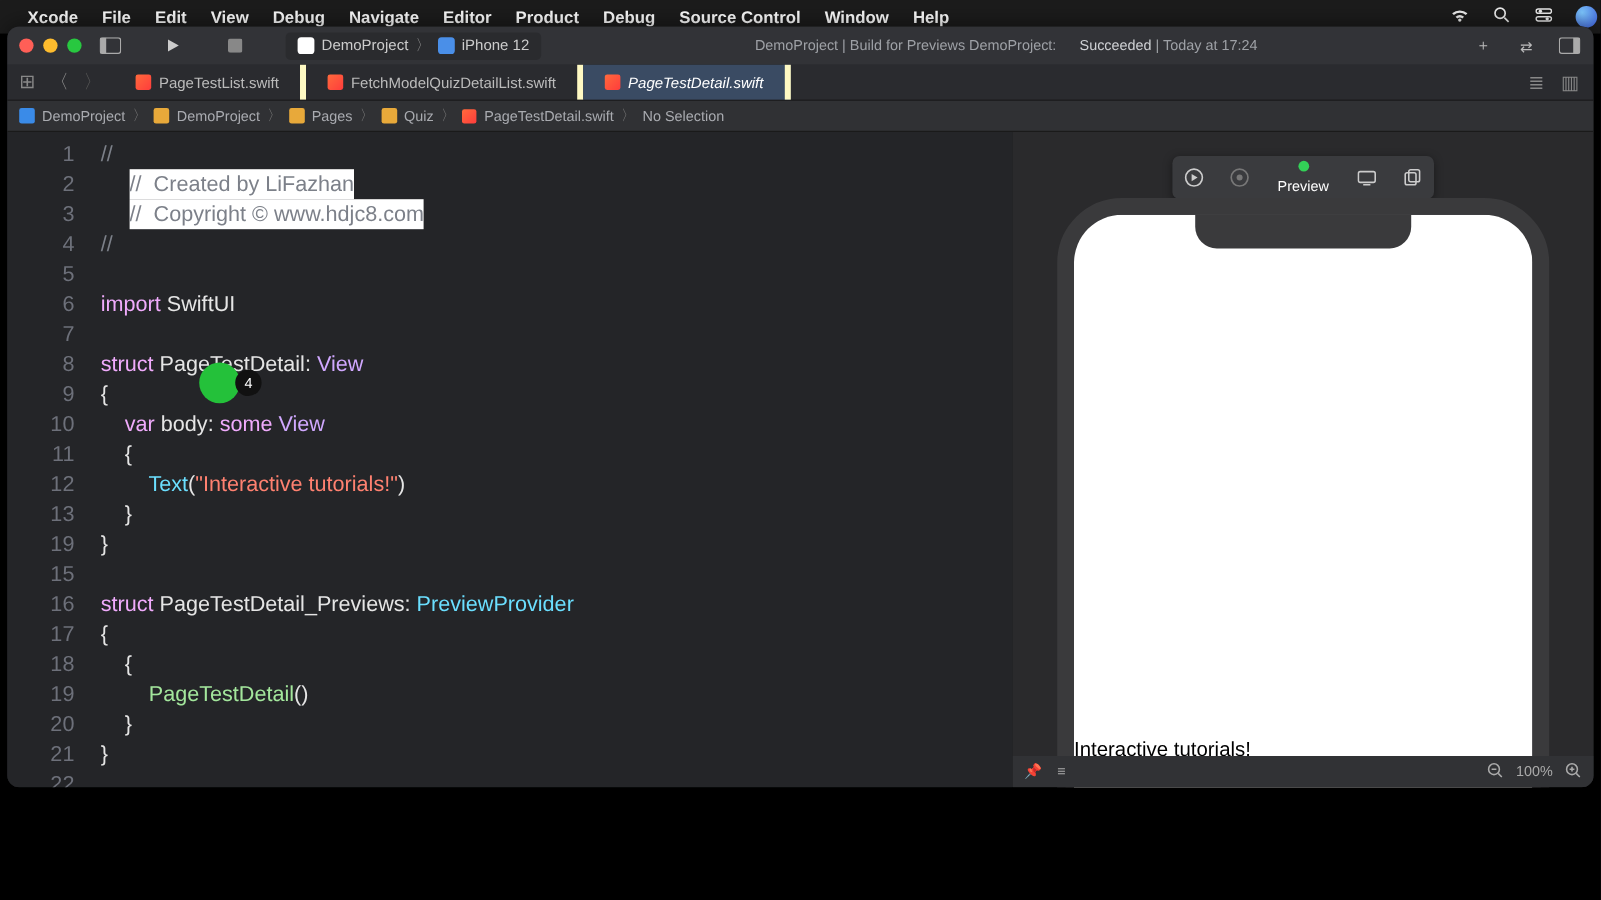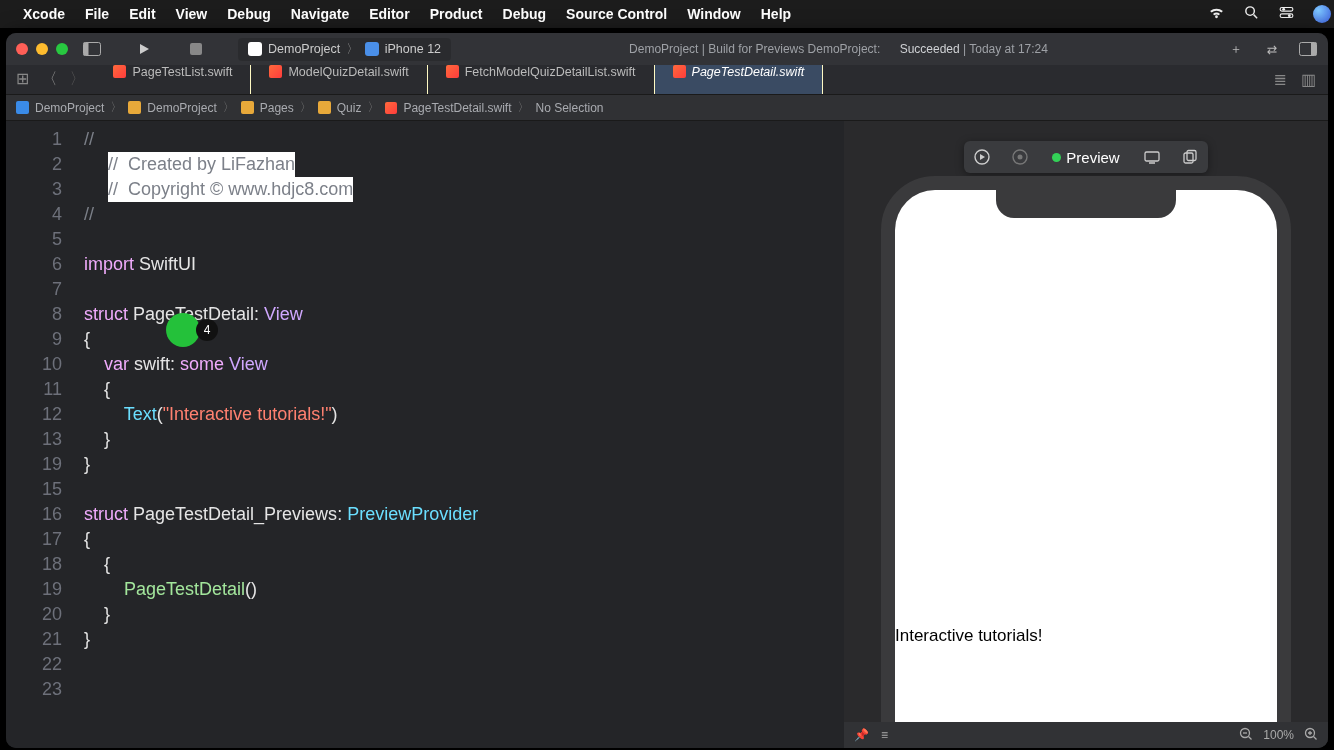--- a/index.html
+++ b/index.html
@@ -5,36 +5,36 @@
 * { margin: 0; padding: 0; box-sizing: border-box; font-family: -apple-system, 'SF Pro', 'Helvetica Neue', Arial, sans-serif; }
 body { width: 1334px; height: 750px; background: #000; color: #fff; overflow: hidden; }
 
 
 .macmenu { height: 28px; background: rgba(30,30,30,0.95); display: flex; align-items: center; padding: 0 3px; font-size: 14px; font-weight: 600; gap: 20px; }
 .macmenu .apple { font-size: 17px; }
 .macmenu .right { margin-left: auto; display: flex; gap: 18px; align-items: center; }
 .macmenu svg { width: 17px; height: 17px; fill: #eee; }
 
 
-.window { position: absolute; top: 33px; left: 6px; width: 1322px; height: 715px; background: #1f2023; border-radius: 10px; overflow: hidden; box-shadow: 0 0 20px rgba(0,0,0,.5); }
+.window { position: absolute; top: 22px; left: 6px; width: 1322px; height: 634px; background: #1f2023; border-radius: 10px; overflow: hidden; box-shadow: 0 0 20px rgba(0,0,0,.5); }
 
 .toolbar { height: 32px; background: #323337; display: flex; align-items: center; padding: 0 10px; gap: 14px; font-size: 12.5px; color: #ccc; }
 .traffic { display: flex; gap: 8px; }
 .traffic span { width: 12px; height: 12px; border-radius: 50%; display: inline-block; }
 .tred { background: #ff5f57; } .tyel { background: #febc2e; } .tgrn { background: #28c840; }
 .toolbar .ibtn { width: 20px; height: 20px; display: flex; align-items: center; justify-content: center; color: #bbb; }
 .toolbar .scheme { display: flex; align-items: center; gap: 6px; background: rgba(0,0,0,.15); padding: 3px 10px; border-radius: 4px; }
 .toolbar .status { flex: 1; text-align: center; font-size: 12px; color: #9ea1a6; }
 .toolbar .status .ok { color: #cfd1d4; margin-left: 16px; }
 .toolbar .rightbtns { display: flex; gap: 16px; }
 
 
 .tabbar { height: 30px; background: #2a2b2f; display: flex; align-items: center; border-bottom: 1px solid #1a1a1a; }
 .tabbar .tctrls { display: flex; gap: 12px; padding: 0 10px; color: #888; }
-.tab { display: flex; align-items: flex-start; gap: 6px; padding: 0 18px; height: 100%; font-size: 12.5px; color: #bbb; border-right: 1px solid #fef9c3; }
+.tab { display: flex; align-items: center; gap: 6px; padding: 0 18px; height: 100%; font-size: 12.5px; color: #bbb; border-right: 5px solid #fef9c3; }
 .tab.active { background: #3a4b63; color: #fff; font-style: italic; }
 .tab .sw { width: 13px; height: 13px; background: linear-gradient(135deg,#ff6a3c,#ff3c3c); border-radius: 2px; display: flex; align-items: center; justify-content: center; font-size: 8px; color: #fff; font-weight: bold; }
 .tabbar .rtabs { margin-left: auto; display: flex; gap: 14px; padding: 0 12px; color: #888; }
 
 
 .breadcrumb { height: 26px; background: #303134; display: flex; align-items: center; gap: 6px; padding: 0 10px; font-size: 12px; color: #a9abb0; border-bottom: 1px solid #1a1a1a; }
 .breadcrumb .fi { width: 13px; height: 13px; border-radius: 2px; display: inline-block; }
 .fi.blue { background: #3a8be8; } .fi.yel { background: #e8a93a; }
 .breadcrumb .sw2 { width: 12px; height: 12px; background: linear-gradient(135deg,#ff6a3c,#ff3c3c); border-radius: 2px; }
 .breadcrumb .chev { color: #777; }
@@ -57,21 +57,21 @@
 .c-str { color: #ff8170; }
 .c-green { color: #a3e69c; }
 .cursor-badge { position: absolute; top: 192px; left: 90px; display: flex; align-items: center; }
 .cursor-badge .dot { width: 34px; height: 34px; background: #24c13a; border-radius: 50%; }
 .cursor-badge .num { width: 22px; height: 22px; background: #111; color: #fff; border-radius: 50%; font-size: 12px; display: flex; align-items: center; justify-content: center; margin-left: -4px; }
 
 
 .preview { flex: 1; background: #2a2a2c; position: relative; display: flex; flex-direction: column; align-items: center; }
 .pvtoolbar { position: absolute; top: 20px; display: flex; gap: 10px; align-items: center; background: #3a3b3e; padding: 4px; border-radius: 6px; box-shadow: 0 2px 8px rgba(0,0,0,.4); }
 .pvbtn { width: 28px; height: 24px; display: flex; align-items: center; justify-content: center; color: #ccc; border-radius: 4px; }
-.pvlive { display: flex; align-items: center; gap: 5px; padding: 0 8px; font-size: 15px; }
+.pvlive { display: flex; align-items: center; gap: 5px; padding: 0 8px; font-size: 12px; flex-direction: column; }
 .pvlive .gdot { width: 9px; height: 9px; background: #33d157; border-radius: 50%; }
 .phone { position: absolute; top: 55px; width: 410px; height: 780px; background: #2a2a2c; border: 14px solid #3a3a3c; border-radius: 54px; overflow: hidden; }
 .phone .screen { width: 100%; height: 100%; background: #fff; position: relative; }
 .phone .notch { position: absolute; top: 0; left: 50%; transform: translateX(-50%); width: 180px; height: 28px; background: #3a3a3c; border-radius: 0 0 18px 18px; }
 .phone .txt { position: absolute; top: 436px; width: 100%; text-align: left; color: #000; font-size: 17px; }
 
 .pvbottom { position: absolute; bottom: 0; height: 26px; width: 100%; background: #313235; display: flex; align-items: center; padding: 0 10px; gap: 12px; font-size: 12px; color: #aaa; }
 .pvbottom .r { margin-left: auto; display: flex; gap: 10px; align-items: center; }
 </style>
 </head>
@@ -160,24 +160,20 @@
       <span>⊞</span>
       <span>〈</span>
       <span style="color:#555">〉</span>
     </div>
     <div class="tab">
         <span class="sw"></span>
         <span>PageTestList.swift</span>
       </div>
     <div class="tab">
         <span class="sw"></span>
-        <span>ModelQuizDetail.swift</span>
-      </div>
-    <div class="tab">
-        <span class="sw"></span>
         <span>FetchModelQuizDetailList.swift</span>
       </div>
     <div class="tab active">
         <span class="sw"></span>
         <span>PageTestDetail.swift</span>
       </div>
     <div class="rtabs">
       <span>≣</span>
       <span>▥</span>
     </div>
@@ -233,21 +229,21 @@
       <div class="code">
         <div class="codeline"><span class="c-comment">//</span></div>
         <div class="codeline"><span class="sel"><span class="c-comment">//  Created by LiFazhan</span></span></div>
         <div class="codeline"><span class="sel"><span class="c-comment">//  Copyright © www.hdjc8.com</span></span></div>
         <div class="codeline"><span class="c-comment">//</span></div>
         <div class="codeline"></div>
         <div class="codeline"><span class="c-key">import</span><span class="c-ident"> SwiftUI</span></div>
         <div class="codeline"></div>
         <div class="codeline"><span class="c-key">struct</span><span class="c-ident"> PageTestDetail</span><span class="c-ident">: </span><span class="c-attr">View</span></div>
         <div class="codeline"><span class="c-ident">{</span></div>
-        <div class="codeline"><span class="c-key">    var</span><span class="c-ident"> swift</span><span class="c-ident">: </span><span class="c-key">some</span><span class="c-attr"> View</span></div>
+        <div class="codeline"><span class="c-key">    var</span><span class="c-ident"> body</span><span class="c-ident">: </span><span class="c-key">some</span><span class="c-attr"> View</span></div>
         <div class="codeline"><span class="c-ident">    {</span></div>
         <div class="codeline"><span class="c-type">        Text</span><span class="c-ident">(</span><span class="c-str">"Interactive tutorials!"</span><span class="c-ident">)</span></div>
         <div class="codeline"><span class="c-ident">    }</span></div>
         <div class="codeline"><span class="c-ident">}</span></div>
         <div class="codeline"></div>
         <div class="codeline"><span class="c-key">struct</span><span class="c-ident"> PageTestDetail_Previews</span><span class="c-ident">: </span><span class="c-type">PreviewProvider</span></div>
         <div class="codeline"><span class="c-ident">{</span></div>
         <div class="codeline"><span class="c-ident">    {</span></div>
         <div class="codeline"><span class="c-green">        PageTestDetail</span><span class="c-ident">()</span></div>
         <div class="codeline"><span class="c-ident">    }</span></div>

